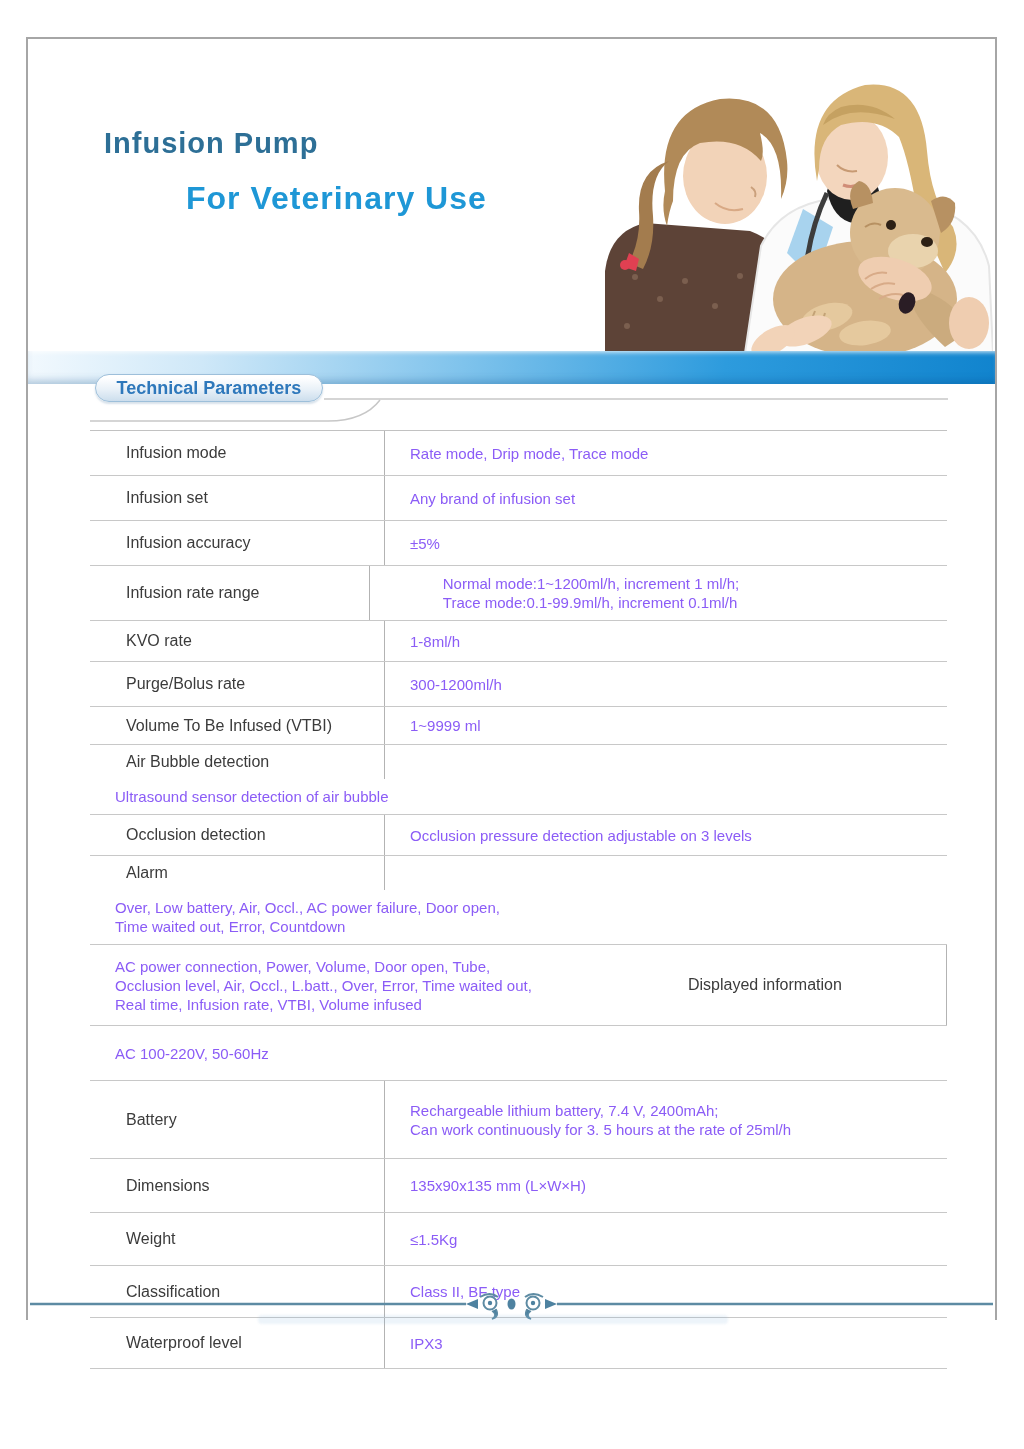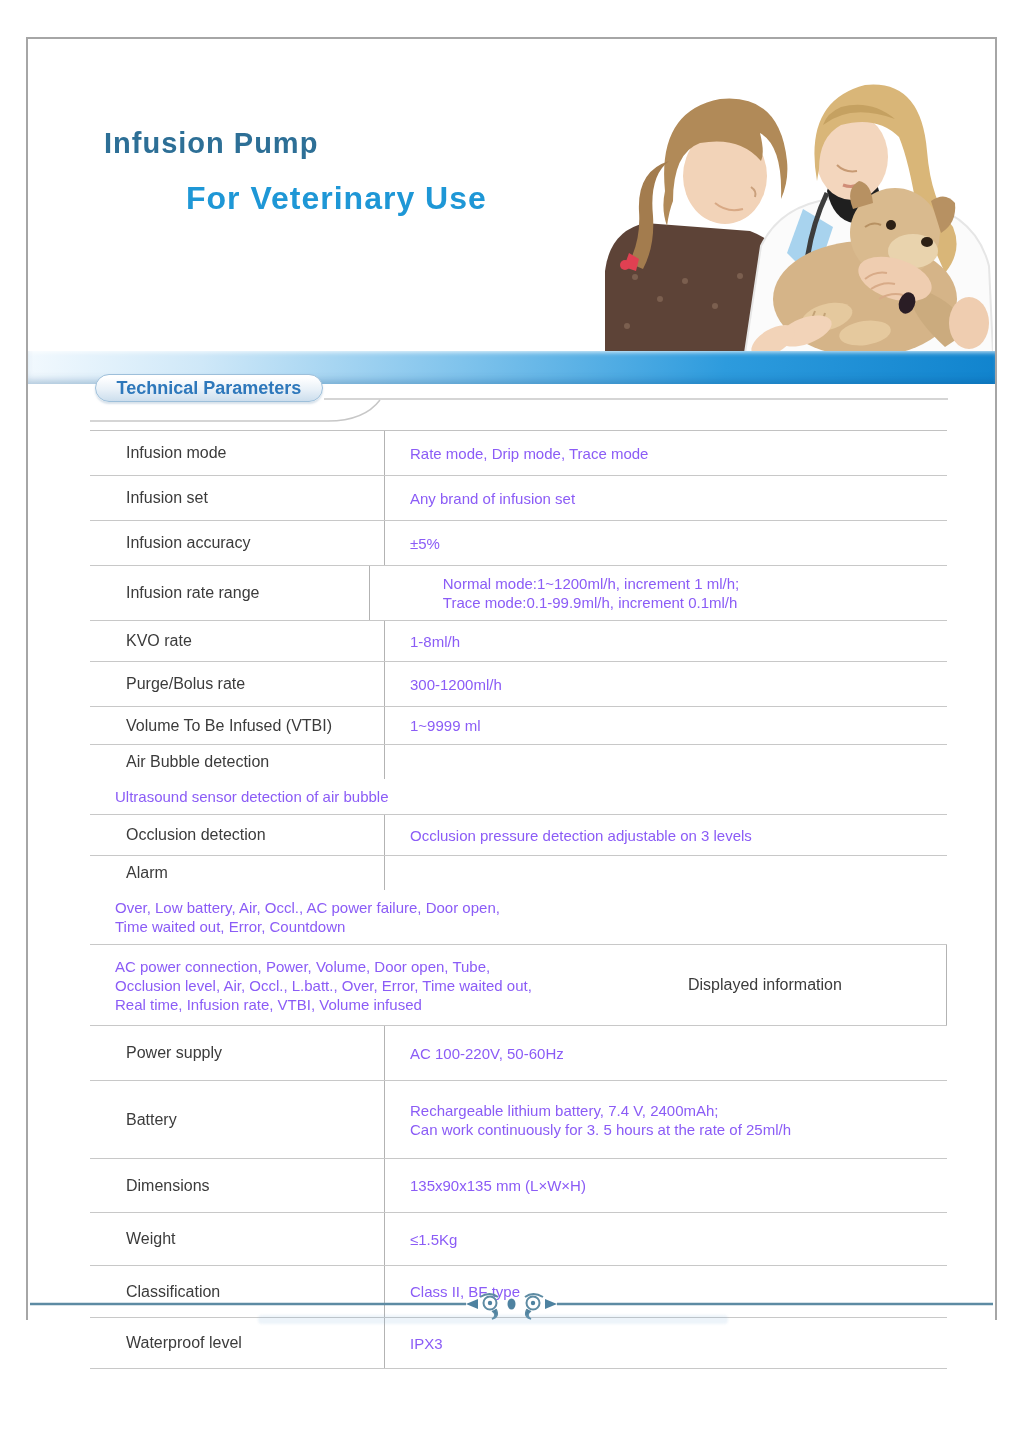--- a/index.html
+++ b/index.html
@@ -207,21 +207,20 @@
     </div>
 
     <div class="row" style="min-height: 80px;">
       <div class="cell value">AC power connection, Power, Volume, Door open, Tube,
 Occlusion level, Air, Occl., L.batt., Over, Error, Time waited out,
 Real time, Infusion rate, VTBI, Volume infused</div>
       <div class="cell param">Displayed information</div>
     </div>
 
     <div class="row" style="min-height: 54px;">
-      <div class="cell param">Power supply</div>
       <div class="cell value">AC 100-220V, 50-60Hz</div>
     </div>
 
     <div class="row" style="min-height: 77px;">
       <div class="cell param">Battery</div>
       <div class="cell value">Rechargeable lithium battery, 7.4 V, 2400mAh;
 Can work continuously for 3. 5 hours at the rate of 25ml/h</div>
     </div>
 
     <div class="row" style="min-height: 53px;">

